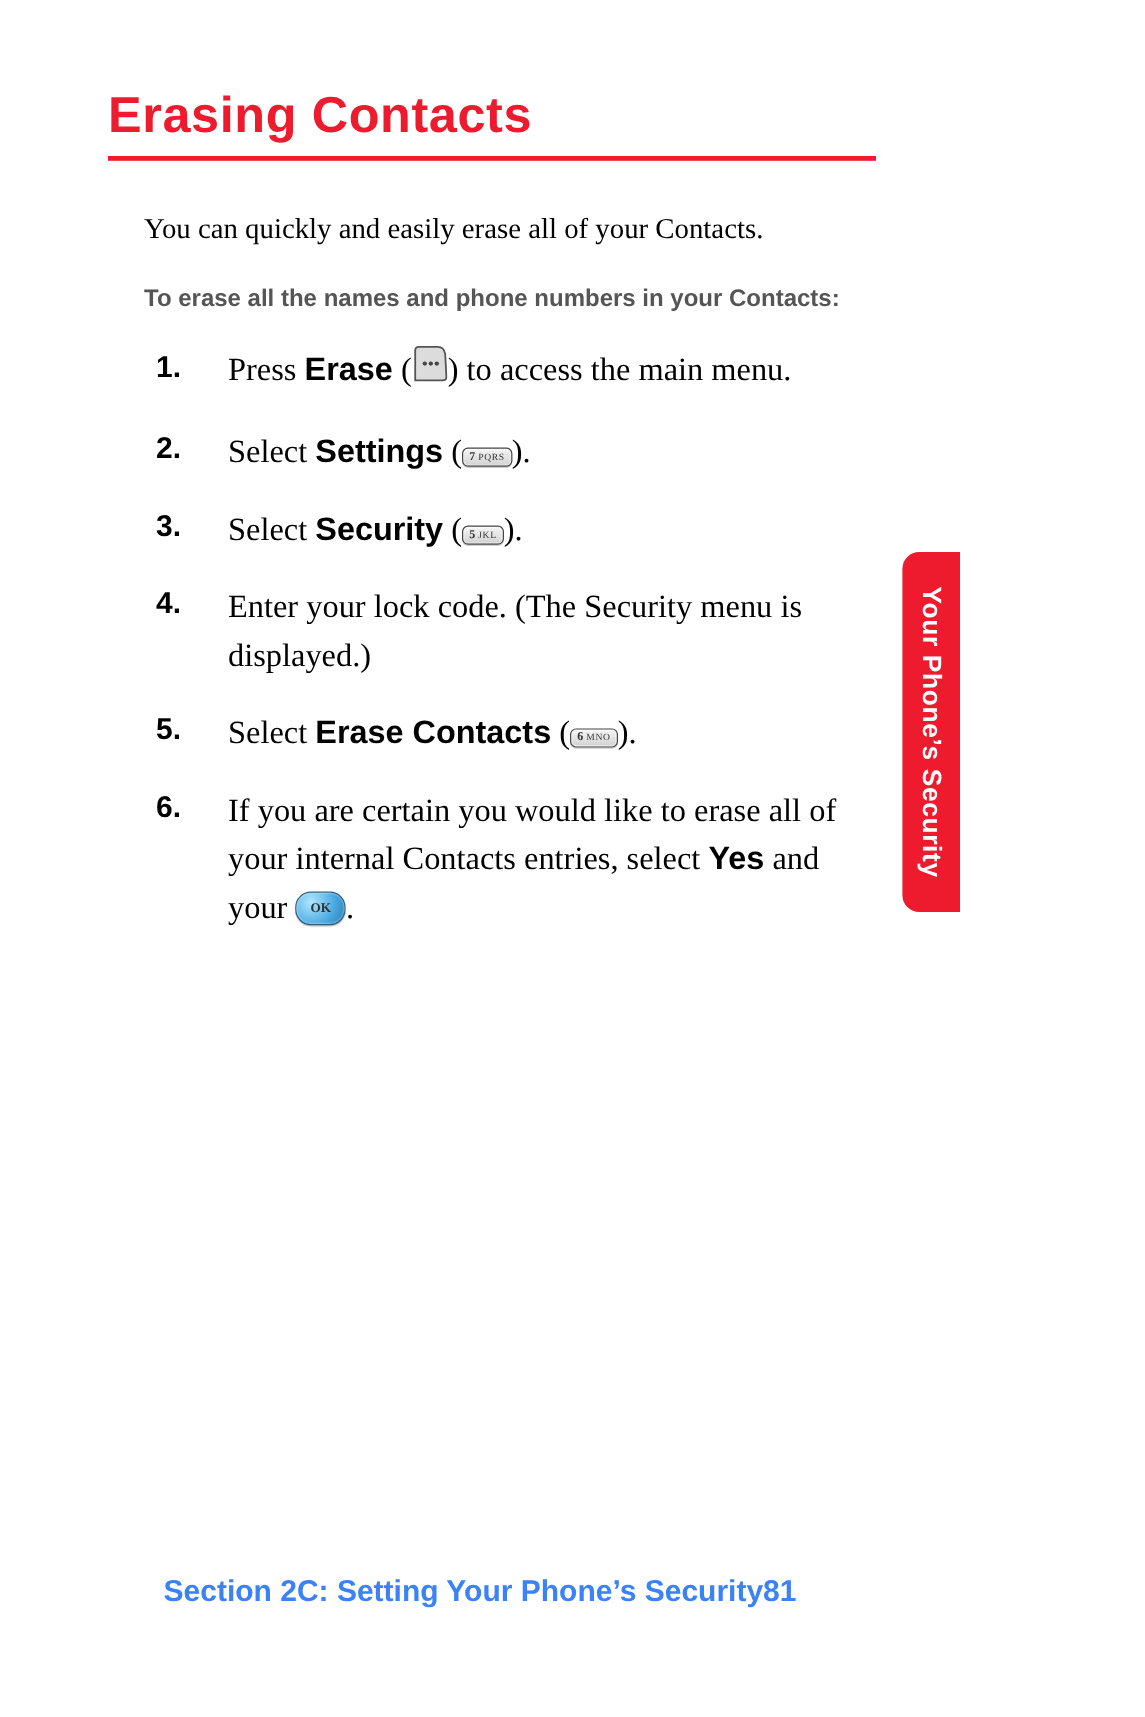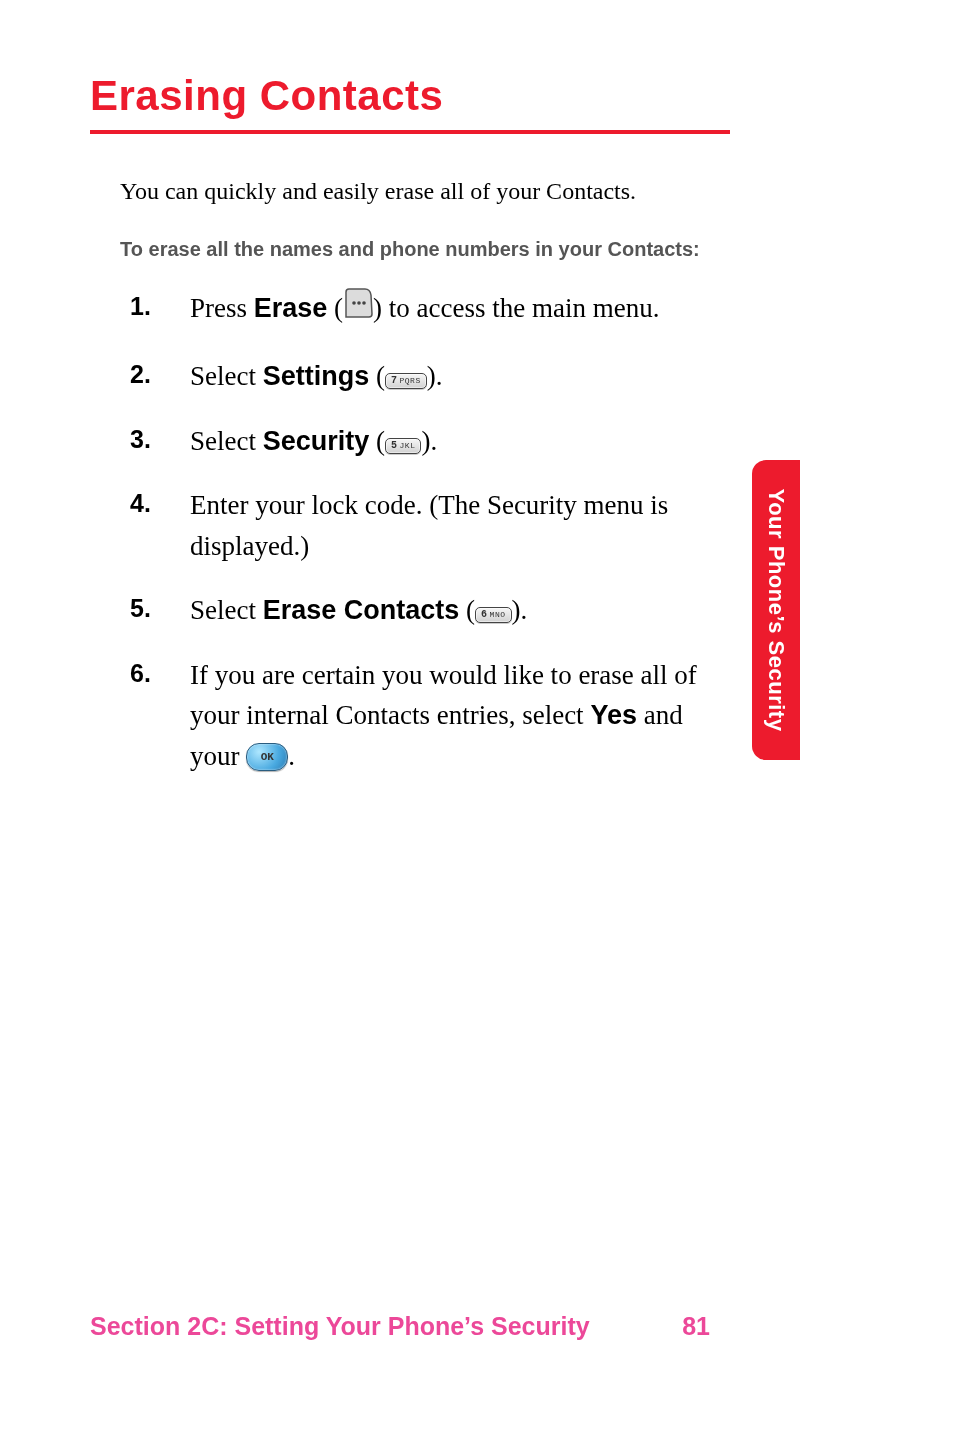--- a/index.html
+++ b/index.html
@@ -79,42 +79,42 @@
     display: inline-block;
     vertical-align: middle;
     position: relative;
     top: -2px;
   }
   .key-icon {
     display: inline-block;
     border: 1px solid #444;
     border-radius: 5px;
     background: linear-gradient(#f6f6f6,#d2d2d2);
-    font-family: Liberation Mono, monospace;
+    font-family: Liberation Serif, serif;
     font-size: 8px;
     color: #333;
     padding: 2px 5px 2px 5px;
     line-height: 1;
     letter-spacing: 0.5px;
     box-shadow: inset 0 0 0 1px rgba(255,255,255,0.5), 0 1px 0 rgba(0,0,0,0.2);
     position: relative;
     top: -2px;
     text-align: center;
   }
   .key-icon .big { font-size: 10px; font-weight: bold; margin-right: 2px; }
   .ok-icon {
     display: inline-block;
     vertical-align: middle;
     width: 40px;
     height: 26px;
     border-radius: 13px;
     background: radial-gradient(circle at 30% 30%, #aee7ff, #49a9e0 60%, #2a7bb3);
     border: 1px solid #2a5d80;
     box-shadow: inset 0 0 2px rgba(255,255,255,0.8), 0 1px 1px rgba(0,0,0,0.3);
-    font-family: Liberation Mono, monospace;
+    font-family: Liberation Serif, serif;
     font-size: 11px;
     font-weight: bold;
     color: #333;
     text-align: center;
     line-height: 26px;
     position: relative;
     top: -2px;
   }
   
   .side-tab {
@@ -139,24 +139,24 @@
     white-space: nowrap;
     letter-spacing: 0.5px;
   }
   
   .footer {
     position: absolute;
     left: 90px;
     right: 90px;
     bottom: 90px;
     display: flex;
-    justify-content: space-between;
-    font-family: Arial, Helvetica, sans-serif;
-    font-weight: bold;
-    color: #ec4899;
+    justify-content: center;
+    font-family: Arial, Helvetica, sans-serif;
+    font-weight: bold;
+    color: #3b82f6;
     font-size: 25px;
   }
 </style>
 </head>
 <body>
 
 <div class="page">
 
   <div class="title">Erasing Contacts</div>
   <hr class="title-rule">

